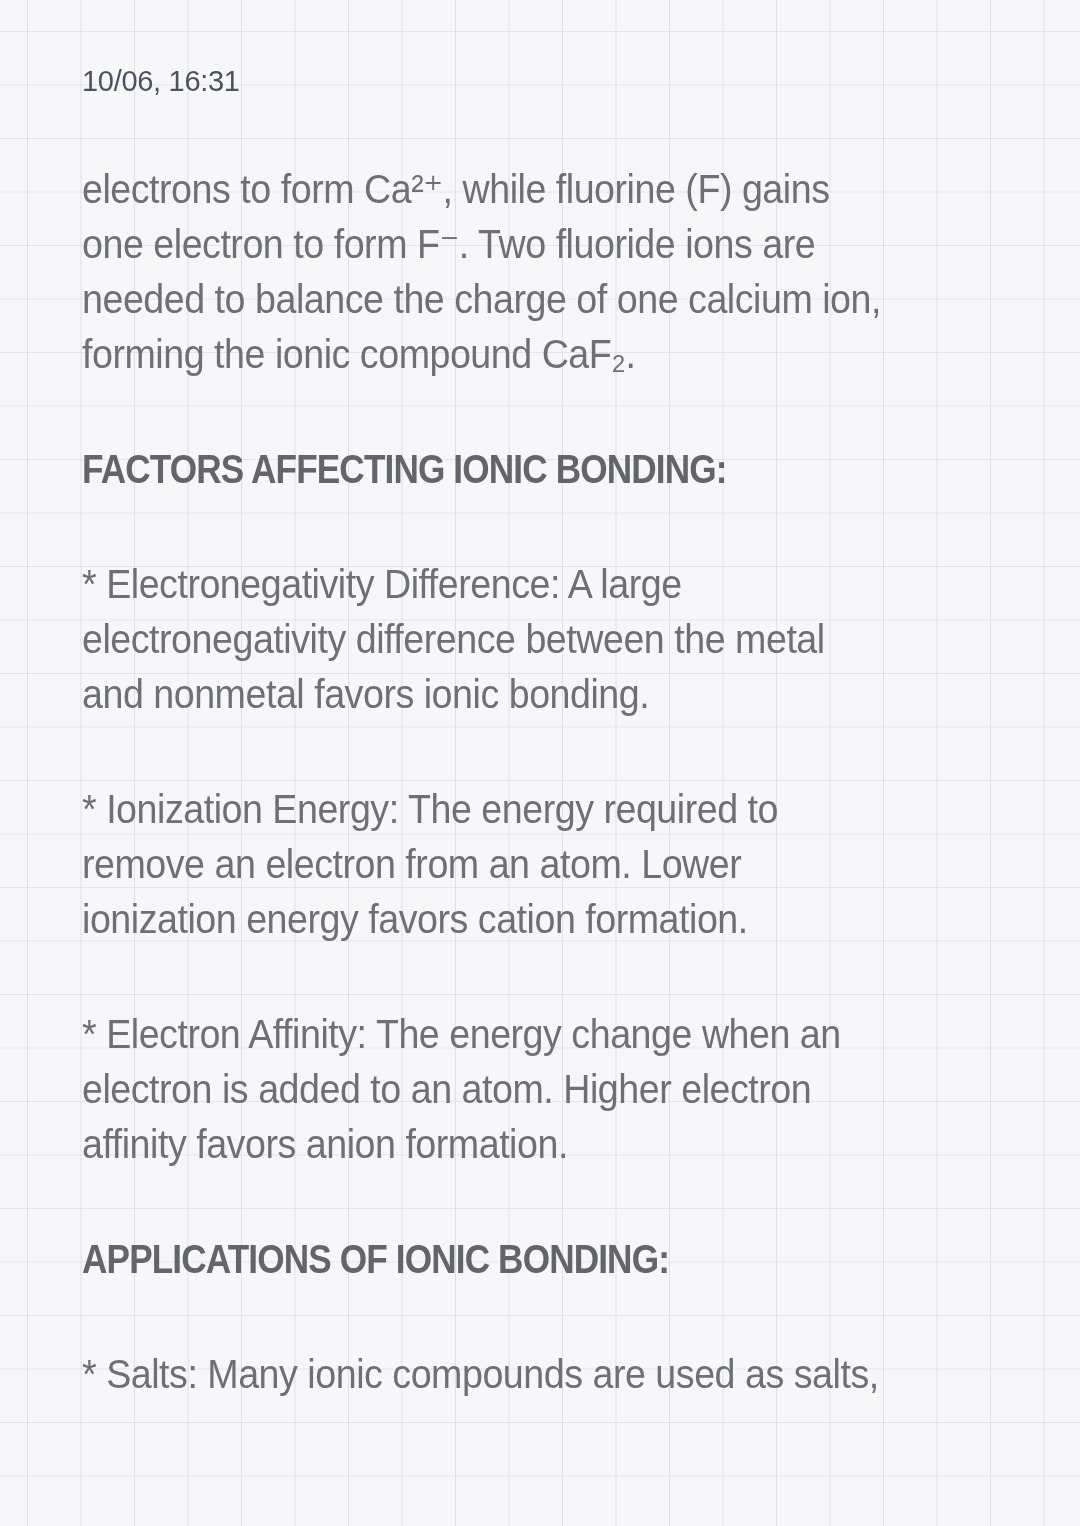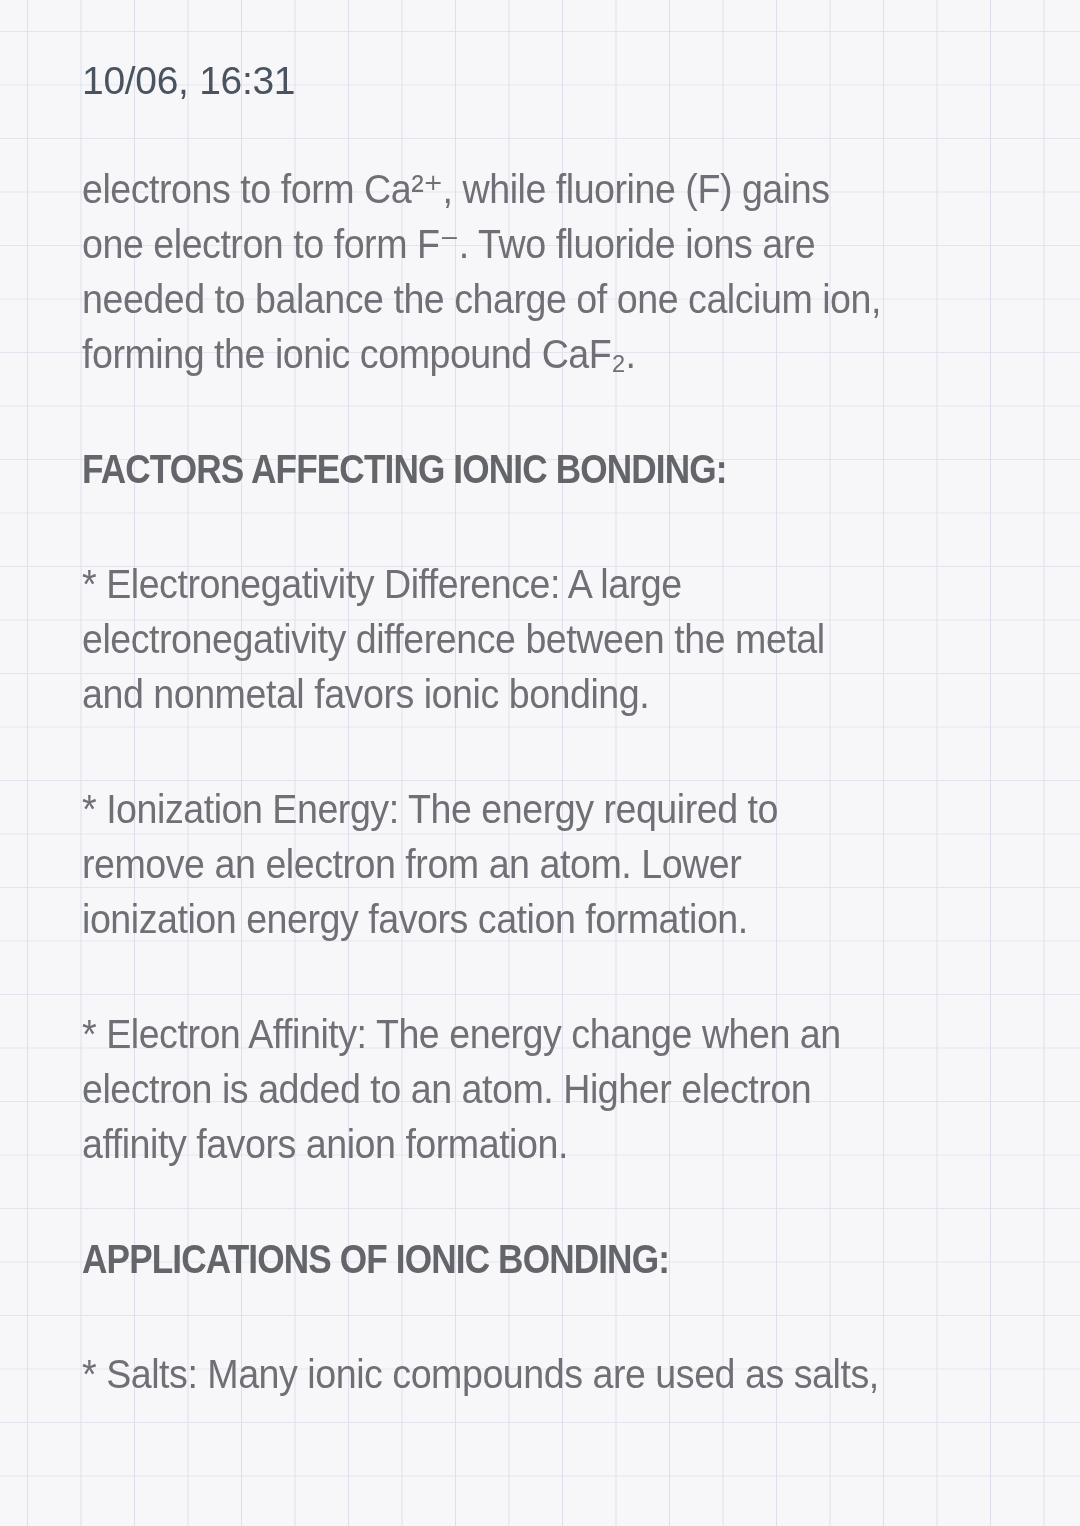--- a/index.html
+++ b/index.html
@@ -17,21 +17,21 @@
     background-position: 27px 0px, 0px 31px;
     font-family: "Liberation Sans", "DejaVu Sans", sans-serif;
   }
   .content {
     position: absolute;
     left: 82px;
     top: 60px;
     width: 998px;
   }
   .timestamp {
-    font-size: 39px;
+    font-size: 29px;
     line-height: 42px;
     font-weight: 500;
     letter-spacing: -0.3px;
     color: #4a5460;
     margin-bottom: 60px;
     white-space: nowrap;
   }
   .para {
     margin-bottom: 60px;
     transform: scaleX(0.94);

